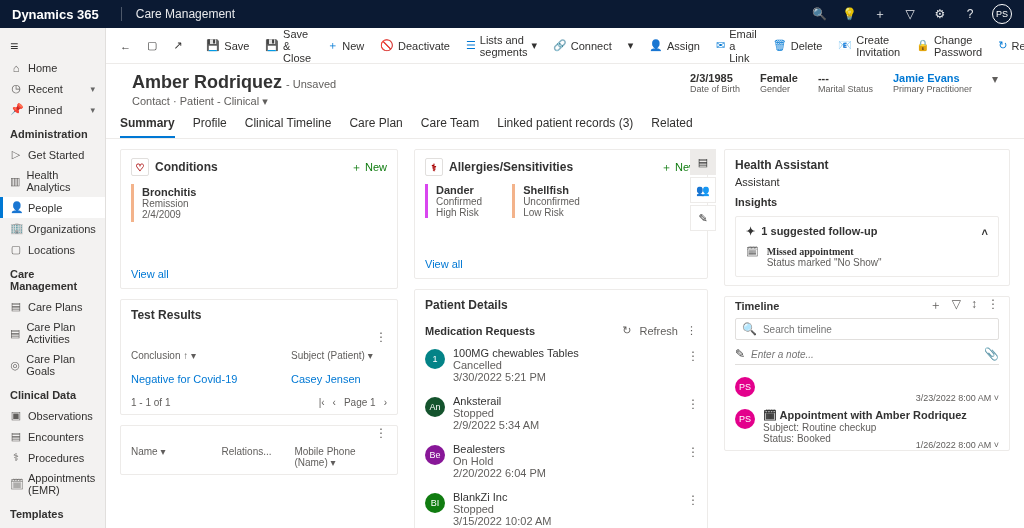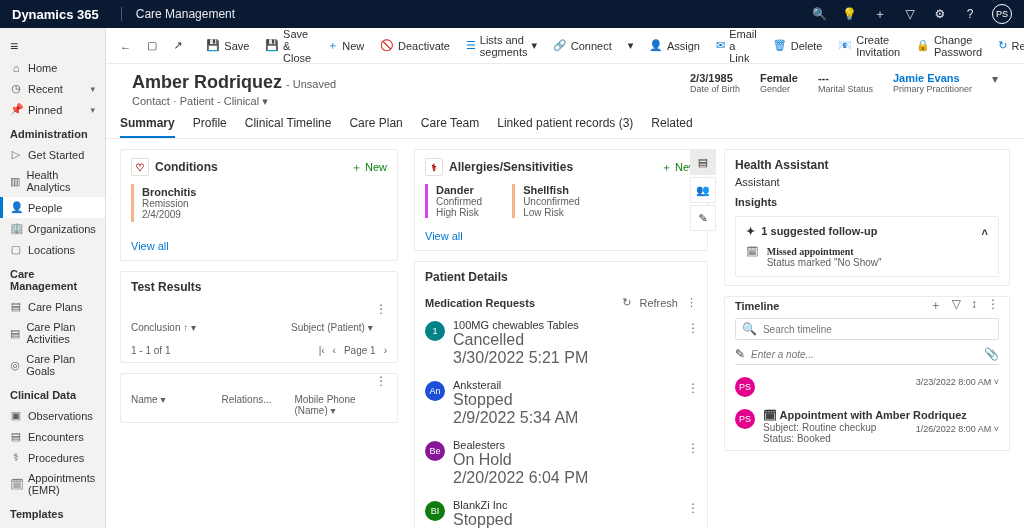--- a/index.html
+++ b/index.html
@@ -46,28 +46,28 @@
 .card-title { font-weight: 600; font-size: 12px; display: flex; align-items: center; gap: 6px; }
 .card-title .ico { width: 18px; height: 18px; border: 1px solid #e1dfdd; border-radius: 2px; display: flex; align-items: center; justify-content: center; font-size: 10px; color: #a80000; }
 .card-new { color: #107c10; font-size: 11px; cursor: pointer; }
 .card-body { padding: 0 10px 8px; }
 .cond-row { border-left: 3px solid #f3b38b; padding: 2px 0 2px 8px; margin-bottom: 6px; }
 .cond-row .n { font-weight: 600; font-size: 11px; }
 .cond-row .s { font-size: 10px; color: #605e5c; }
 .allergy-row { display: flex; gap: 30px; }
 .allergy-item .n { font-weight: 600; font-size: 11px; }
 .allergy-item .s { font-size: 10px; color: #605e5c; }
-.view-all { color: #0078d4; font-size: 11px; cursor: pointer; padding: 4px 10px 8px; }
+.view-all { color: #0078d4; font-size: 11px; cursor: pointer; padding: 4px 10px 8px; margin-top: 28px; }
 .section-title { font-weight: 600; font-size: 12px; padding: 8px 10px; }
 .subhead { display: flex; align-items: center; justify-content: space-between; padding: 4px 10px; font-size: 11px; }
 .subhead .r { display: flex; align-items: center; gap: 8px; color: #605e5c; }
 .med-item { display: flex; align-items: flex-start; gap: 8px; padding: 6px 10px; position: relative; }
 .med-dot { width: 20px; height: 20px; border-radius: 50%; color: #fff; font-size: 9px; display: flex; align-items: center; justify-content: center; flex-shrink: 0; margin-top: 2px; }
 .med-info .n { font-size: 11px; }
-.med-info .s { font-size: 16px; color: #605e5c; }
+.med-info .s { font-size: 11px; color: #605e5c; }
 .med-more { position: absolute; right: 8px; top: 8px; color: #605e5c; cursor: pointer; }
 .pager { display: flex; align-items: center; justify-content: space-between; padding: 6px 10px; font-size: 10px; color: #605e5c; }
 .pager .nav { display: flex; align-items: center; gap: 8px; }
 .th-row { display: flex; padding: 6px 10px; font-size: 10px; color: #605e5c; gap: 20px; }
 .conclusion-link { color: #0078d4; font-size: 11px; }
 .side-rail { position: absolute; right: -2px; top: 10px; width: 28px; display: flex; flex-direction: column; gap: 2px; }
 .rail-btn { width: 26px; height: 26px; border: 1px solid #edebe9; background: #fff; display: flex; align-items: center; justify-content: center; cursor: pointer; font-size: 11px; }
 .rail-btn.active { background: #edebe9; }
 .ha-title { font-weight: 600; font-size: 12px; padding: 8px 10px 4px; }
 .ha-sub { font-size: 11px; padding: 0 10px 8px; color: #323130; }
@@ -81,21 +81,21 @@
 .timeline-head .l { font-weight: 600; font-size: 11px; }
 .timeline-head .r { display: flex; gap: 10px; color: #605e5c; }
 .search-box { margin: 0 10px 4px; border: 1px solid #e1dfdd; border-radius: 2px; display: flex; align-items: center; gap: 6px; padding: 3px 6px; }
 .search-box input { border: none; outline: none; font-size: 10px; flex: 1; }
 .note-box { margin: 0 10px 6px; border-bottom: 1px solid #e1dfdd; display: flex; align-items: center; gap: 6px; padding: 3px 0; }
 .note-box input { border: none; outline: none; font-size: 10px; flex: 1; font-style: italic; }
 .tl-item { display: flex; gap: 8px; padding: 6px 10px; position: relative; }
 .tl-dot { width: 20px; height: 20px; border-radius: 50%; background: #e3008c; color: #fff; font-size: 9px; display: flex; align-items: center; justify-content: center; flex-shrink: 0; }
 .tl-body .n { font-size: 11px; font-weight: 600; }
 .tl-body .s { font-size: 10px; color: #605e5c; }
-.tl-date { position: absolute; right: 10px; bottom: 16px; font-size: 9px; color: #605e5c; }
+.tl-date { position: absolute; right: 10px; bottom: 0; font-size: 9px; color: #605e5c; }
 </style>
 </head>
 <body>
 
 <div class="topbar">
   <div class="topbar-left">
     <span class="topbar-title">Dynamics 365</span>
     <span class="topbar-sub">Care Management</span>
   </div>
   <div class="topbar-right">
@@ -303,20 +303,24 @@
           <div class="view-all">View all</div>
         </div>
 
         <div class="card">
           <div class="section-title">Test Results</div>
           <div style="text-align:right;padding:0 10px;color:#605e5c;cursor:pointer">⋮</div>
           <div class="th-row">
             <span style="width:140px"><span>Conclusion</span> ↑ ▾</span>
             <span><span>Subject (Patient)</span> ▾</span>
           </div>
+          <div class="th-row">
+            <span class="conclusion-link" style="width:140px">Negative for Covid-19</span>
+            <span class="conclusion-link">Casey Jensen</span>
+          </div>
           <div class="pager">
             <span>1 - 1 of 1</span>
             <span class="nav">
                 <span>|‹</span>
                 <span>‹</span>
                 <span>Page 1</span>
                 <span>›</span>
               </span>
           </div>
         </div>
@@ -369,21 +373,21 @@
               <div class="med-item">
                 <div class="med-dot" style="background:#038387">1</div>
   <div class="med-info">
                   <div class="n">100MG chewables  Tables</div>
                   <div class="s">Cancelled</div>
                   <div class="s">3/30/2022 5:21 PM</div>
                 </div>
   <span class="med-more">⋮</span>
               </div>
               <div class="med-item">
-                <div class="med-dot" style="background:#1d4ed8">An</div>
+                <div class="med-dot" style="background:#14532d">An</div>
   <div class="med-info">
                   <div class="n">Anksterail</div>
                   <div class="s">Stopped</div>
                   <div class="s">2/9/2022 5:34 AM</div>
                 </div>
   <span class="med-more">⋮</span>
               </div>
               <div class="med-item">
                 <div class="med-dot" style="background:#881798">Be</div>
   <div class="med-info">

